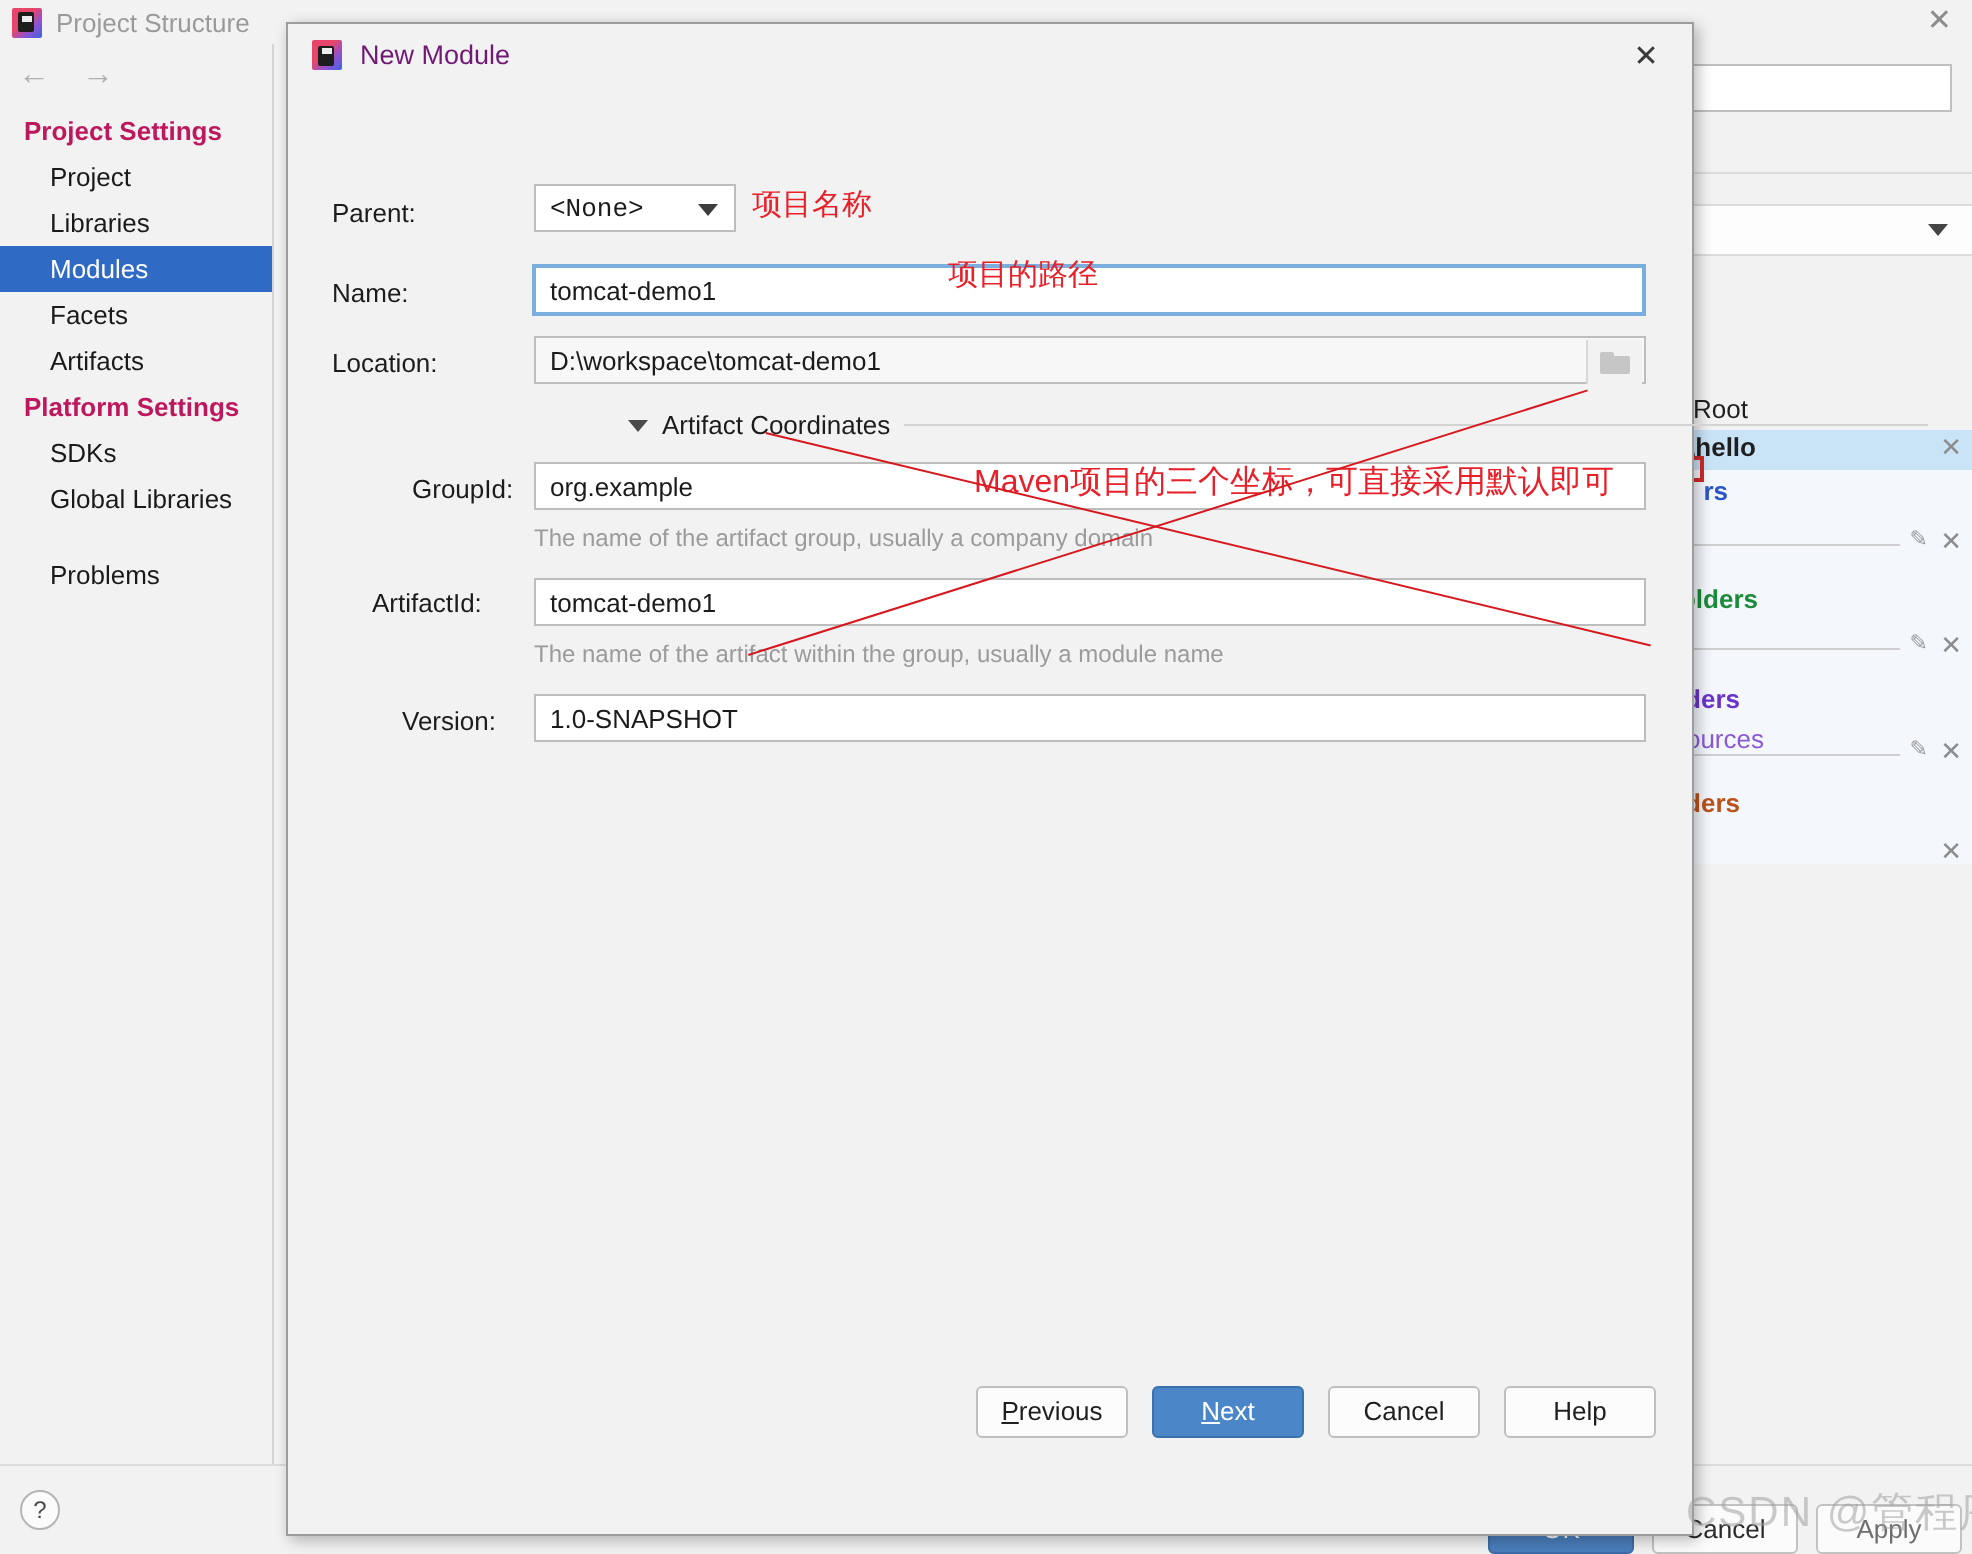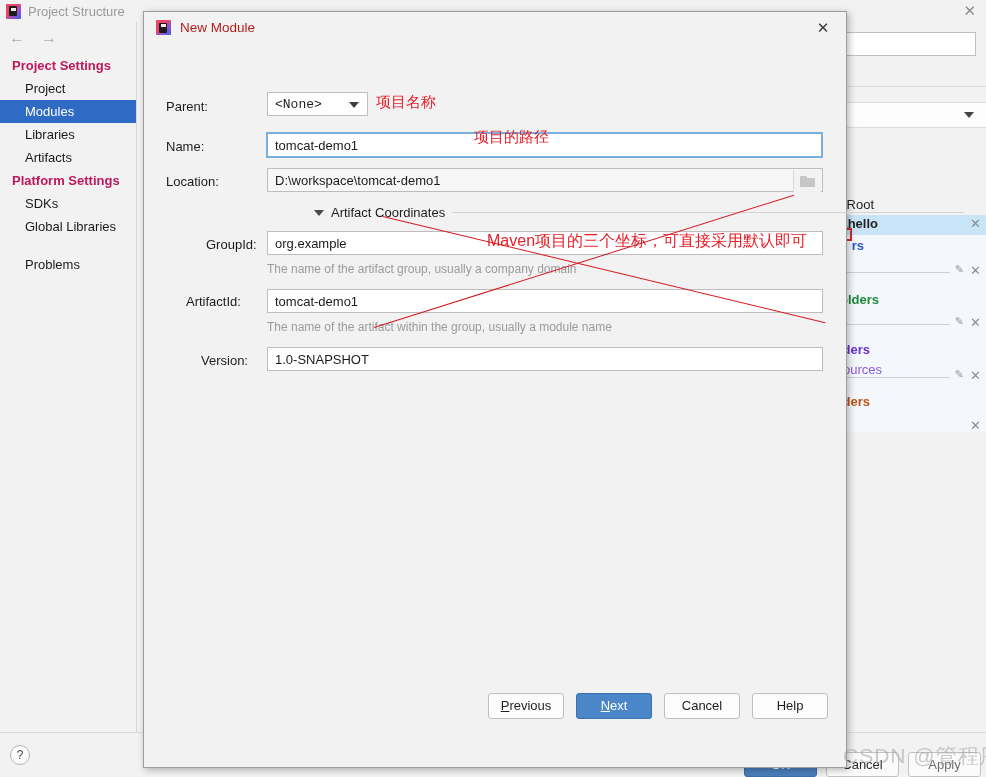--- a/index.html
+++ b/index.html
@@ -144,21 +144,21 @@
     position: absolute; left: 143px; top: 11px;
     width: 704px; height: 757px;
     background: #f2f2f2;
     border: 1px solid #9d9d9d;
     box-shadow: 2px 2px 7px rgba(0,0,0,0.28);
   }
   .dlg-titlebar {
     height: 31px; display: flex; align-items: center; gap: 9px;
     padding-left: 12px; background: #f2f2f2; position: relative;
   }
-  .dlg-title { font-size: 13.5px; color: #b91c1c; }
+  .dlg-title { font-size: 13.5px; color: #701a75; }
   .dlg-close {
     position: absolute; right: 14px; top: 7px;
     width: 18px; height: 18px; color: #3a3a3a; font-size: 15px;
     display: flex; align-items: center; justify-content: center;
   }
 
   .dlg-body { position: relative; height: 690px; }
   .flabel {
     font-size: 13px; color: #1c1c1c; text-align: left;
   }
@@ -260,22 +260,23 @@
       <span class="bg-close">✕</span>
     </div>
 
     <div class="bg-sidebar">
       <div class="nav-arrows">
         <span>←</span>
         <span>→</span>
       </div>
       <div class="sec-head">Project Settings</div>
       <div class="nav-item">Project</div>
+      <div class="nav-item">Libraries</div>
       <div class="nav-item selected">Modules</div>
-      <div class="nav-item">Libraries</div>
+      <div class="nav-item">Facets</div>
       <div class="nav-item">Artifacts</div>
       <div class="sec-head">Platform Settings</div>
       <div class="nav-item">SDKs</div>
       <div class="nav-item">Global Libraries</div>
       <div class="nav-gap"></div>
       <div class="nav-item">Problems</div>
     </div>
 
     <div class="bg-content">
       <div class="bgc-search"></div>

